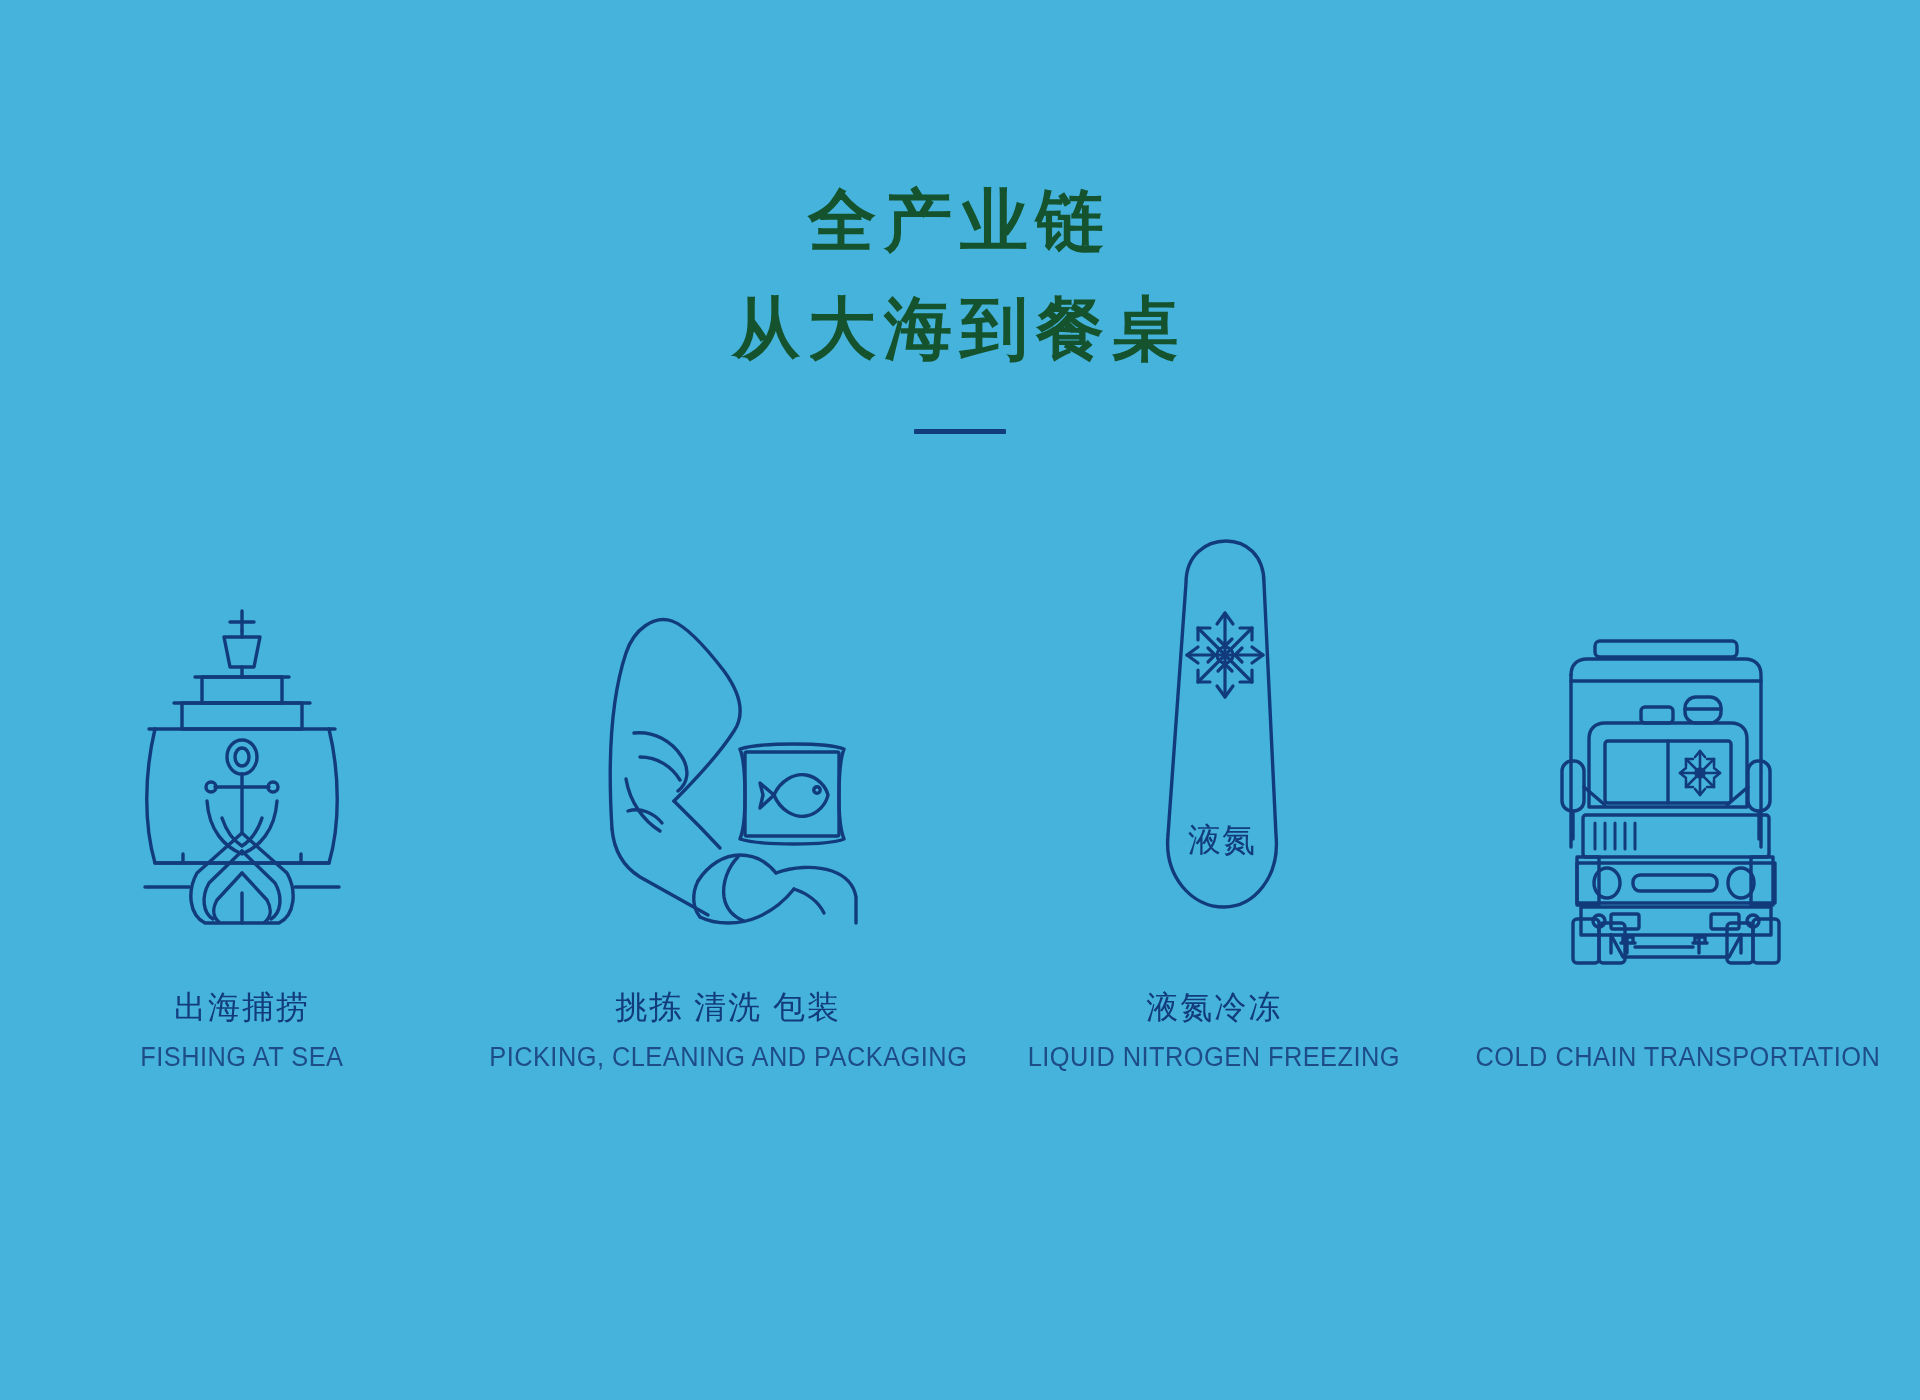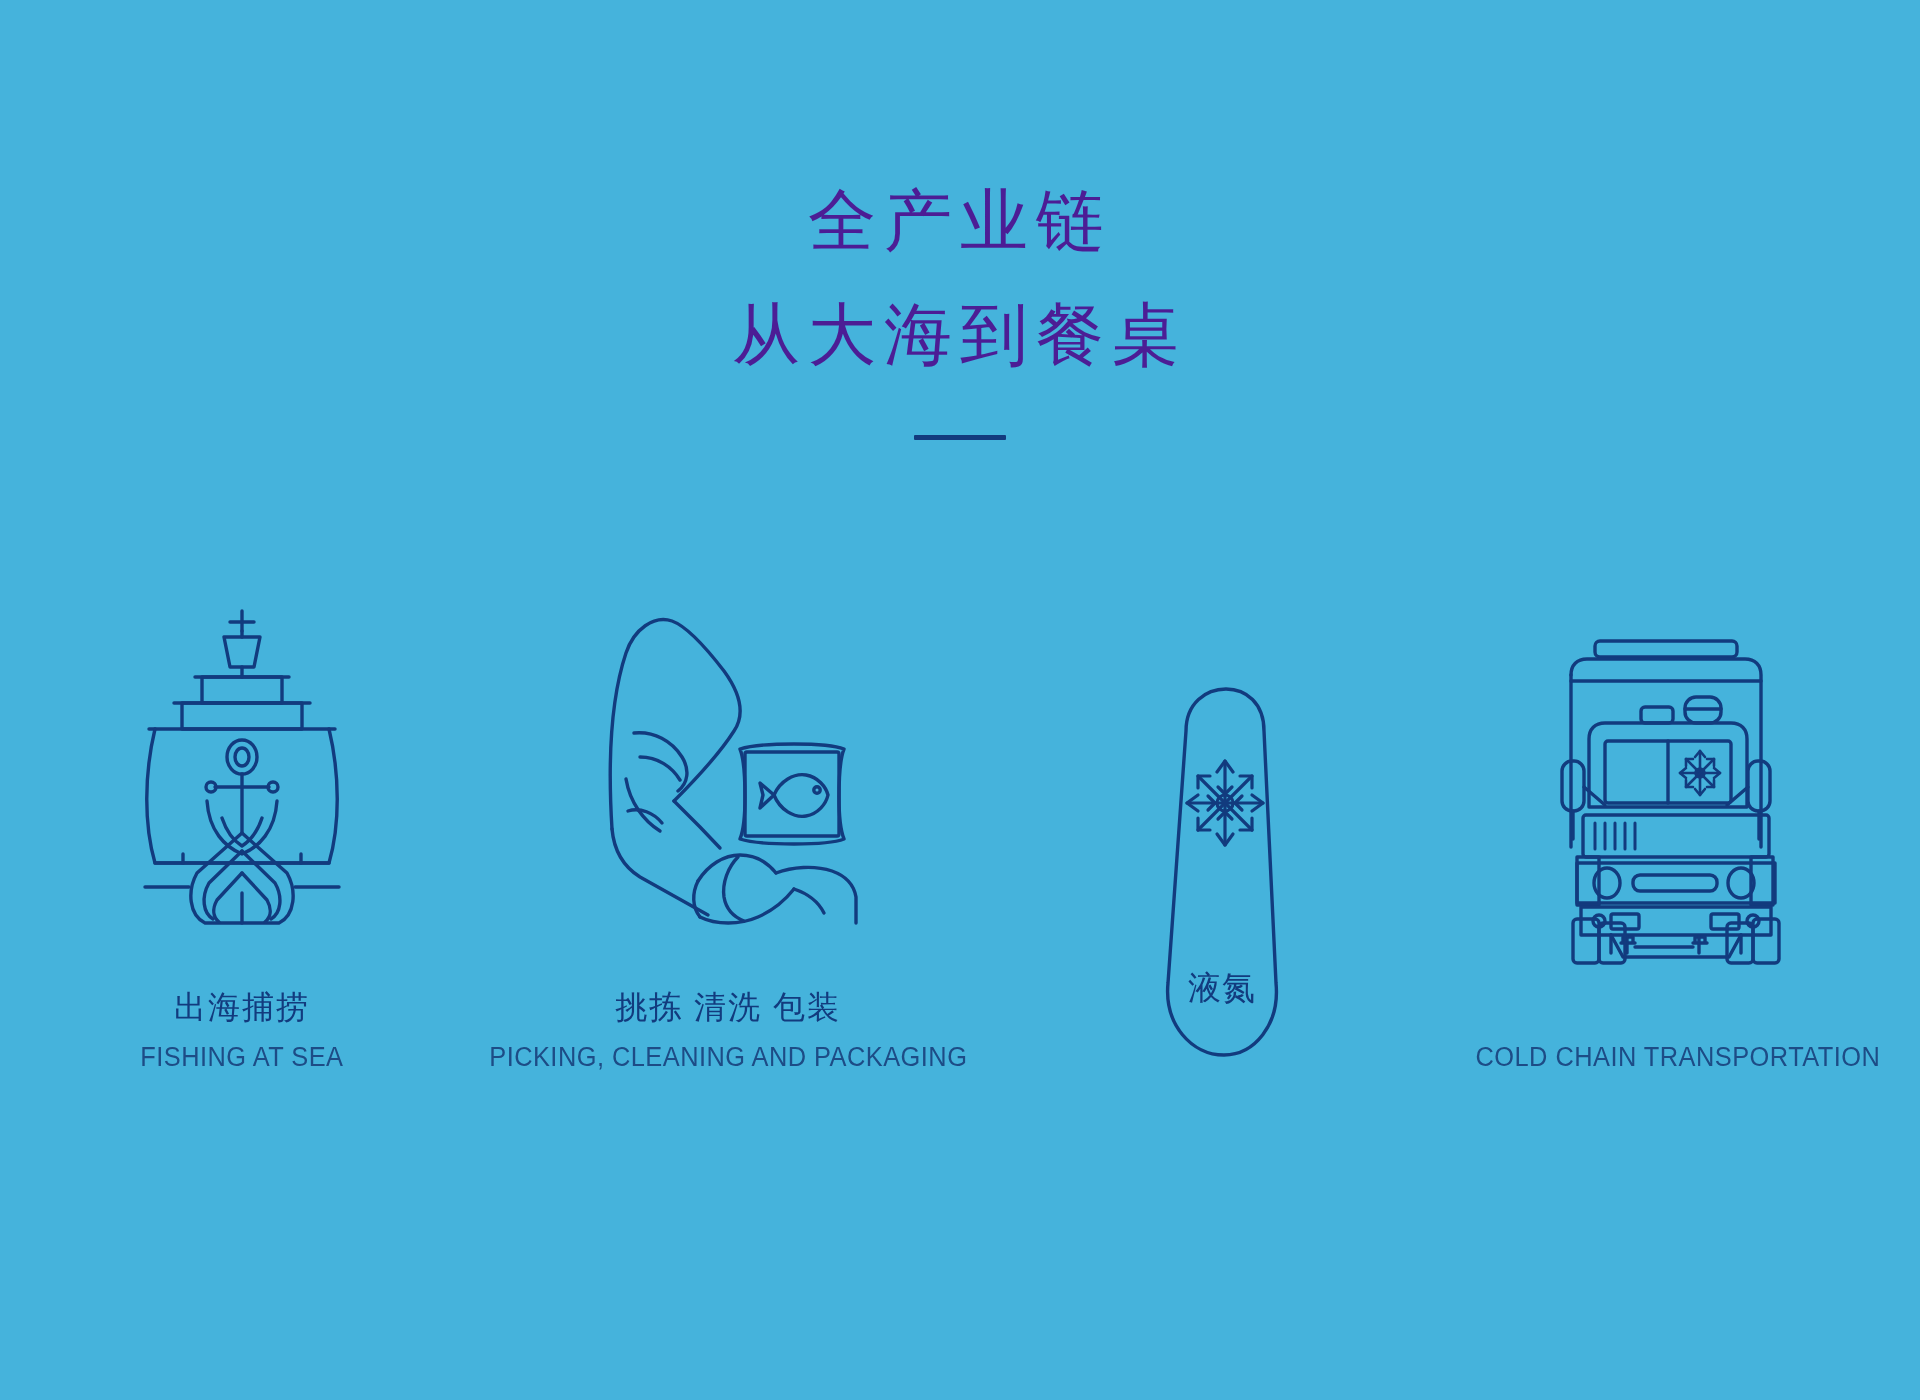--- a/index.html
+++ b/index.html
@@ -24,30 +24,30 @@
 
   
   .header {
     position: absolute;
     top: 175px;
     left: 0;
     width: 1920px;
     text-align: center;
   }
   .headline {
-    color: #4c1d95;
+    color: #14532d;
     font-size: 68px;
     line-height: 1.36;
     letter-spacing: 8px;
-    font-weight: 400;
+    font-weight: 700;
     font-family: "Liberation Serif", "DejaVu Serif", serif;
     white-space: nowrap;
   }
   .headline-2 {
-    margin-top: 22px;
+    margin-top: 16px;
   }
   .divider-wrap {
     margin-top: 44px;
     height: 8px;
   }
   .divider {
     display: inline-block;
     width: 92px;
     height: 5px;
     background: #123b7e;
@@ -241,20 +241,24 @@
 
             <path d="M84 104 L91 111 L98 104"></path>
             <path d="M84 136 L91 129 L98 136"></path>
             <path d="M74 113 L81 120 L74 127"></path>
             <path d="M108 113 L101 120 L108 127"></path>
             <circle cx="91" cy="120" r="8"></circle>
           </g>
 
           <text class="nitro-text" x="88" y="316" text-anchor="middle" stroke="none">液氮</text>
         </svg>
+      </div>
+      <div class="labels">
+        <div class="label-cn">液氮冷冻</div>
+        <div class="label-en">LIQUID NITROGEN FREEZING</div>
       </div>
     </div>
 
     <div class="col">
       <div class="icon-box">
         <svg width="250" height="330" viewBox="0 0 250 330" fill="none" stroke="#123b7e" stroke-width="3.4" stroke-linejoin="round" stroke-linecap="round">
 
           <rect x="42" y="6" width="142" height="16" rx="5"></rect>
 
           <path d="M18 40 C18 30 24 24 34 24 H192 C202 24 208 30 208 40 V212"></path>

